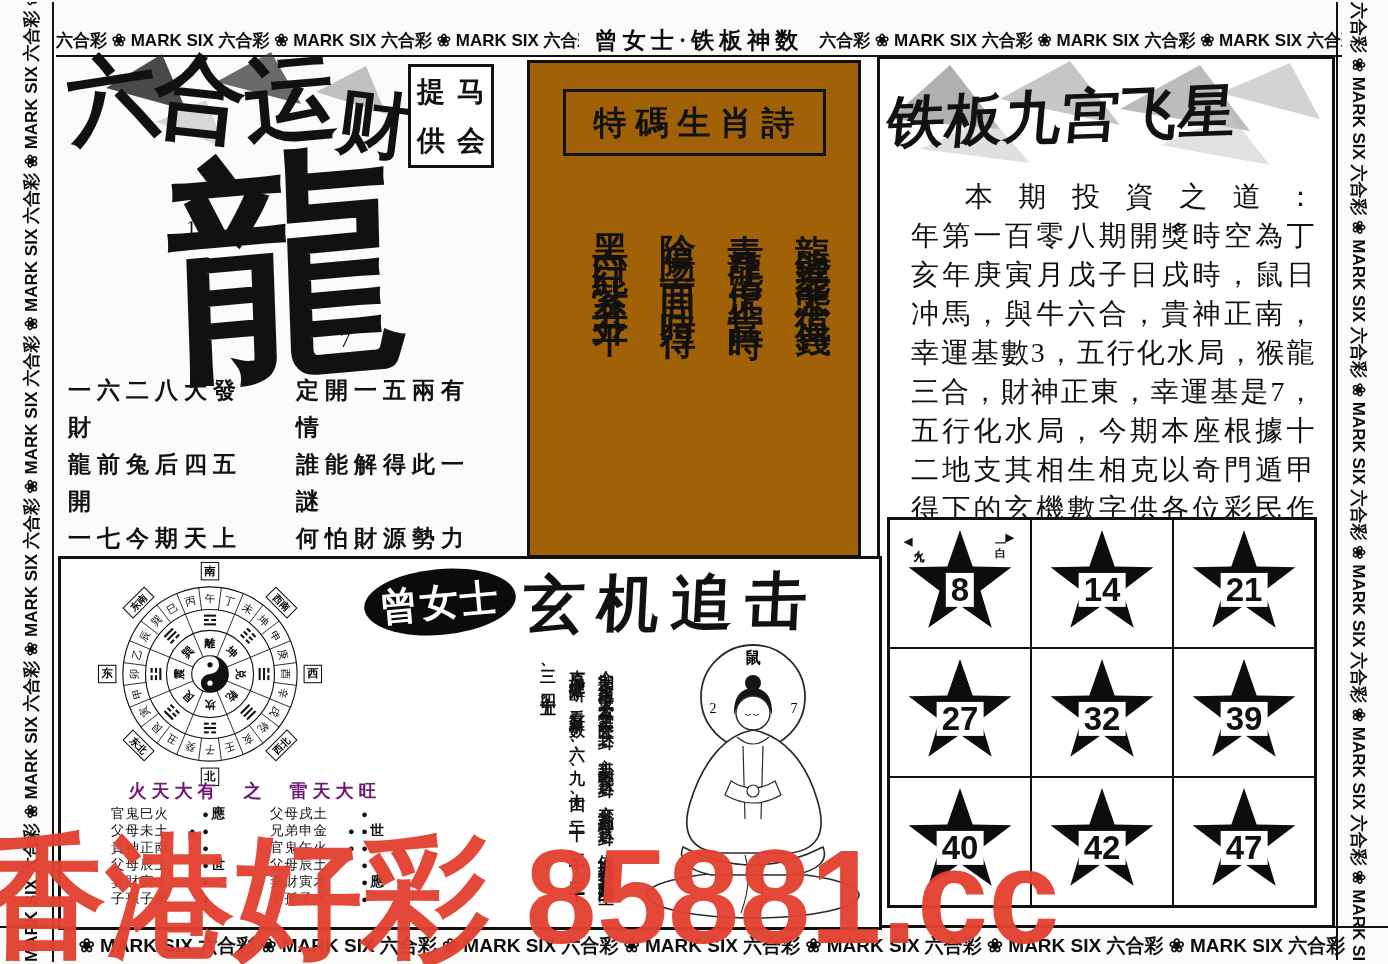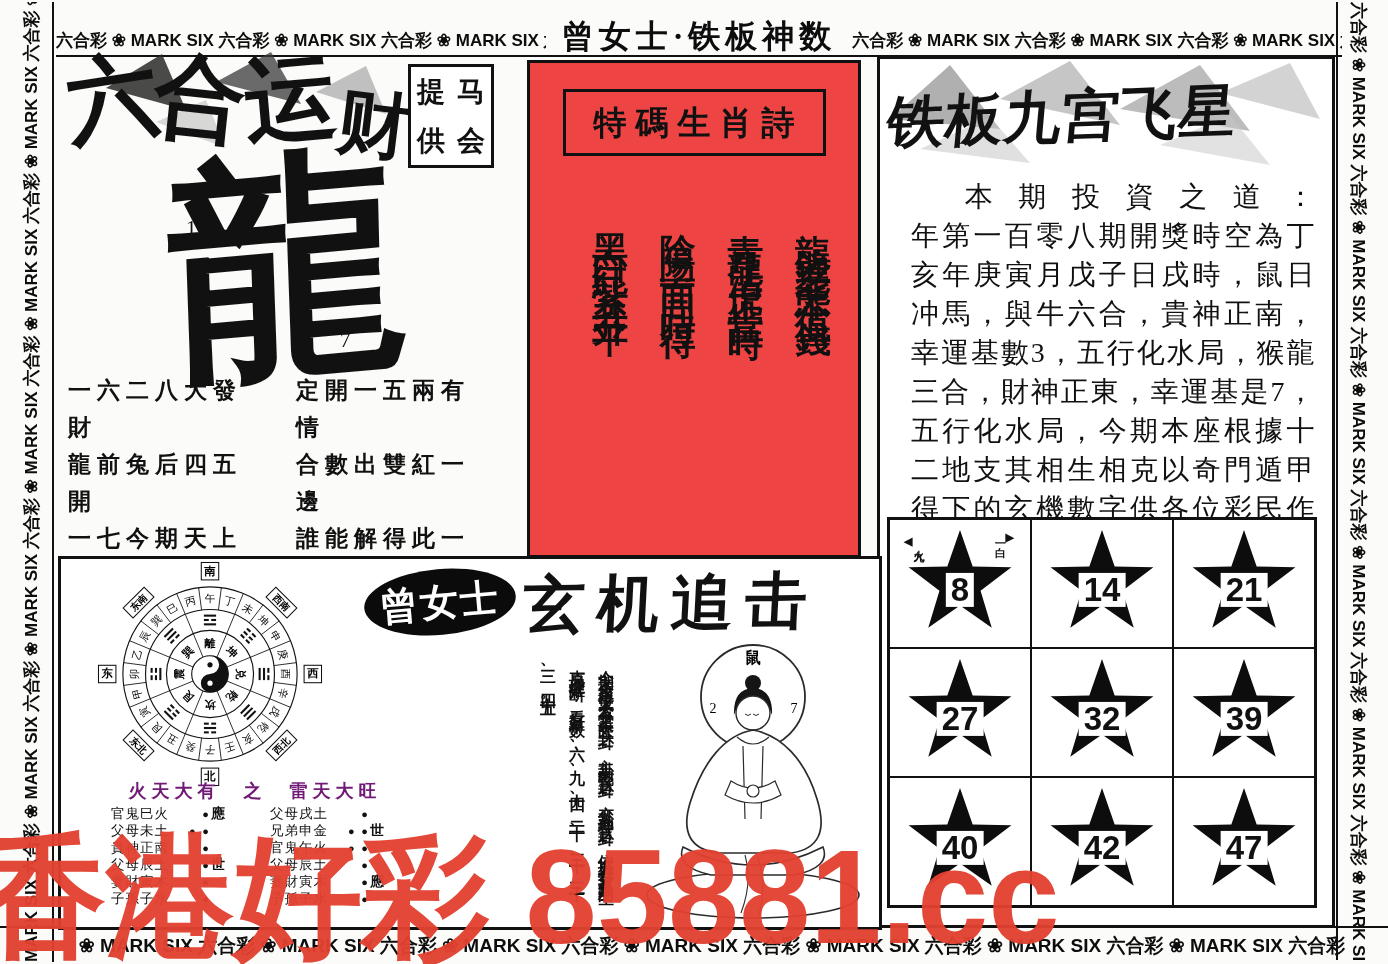--- a/index.html
+++ b/index.html
@@ -5,21 +5,21 @@
   html,body{margin:0;padding:0;background:#e9e9e9;}
   .page{position:relative;width:1388px;height:964px;background:#fbfbf9;overflow:hidden;
         font-family:"Liberation Serif",serif;color:#111;}
   
   .strip{position:absolute;font-family:"Liberation Sans",sans-serif;font-weight:700;
          font-size:17px;white-space:nowrap;color:#0d0d0d;}
   .strip-top{left:56px;right:46px;top:8px;height:44px;display:flex;align-items:flex-end;
              gap:16px;border-bottom:2px solid #111;padding-bottom:3px;overflow:hidden;}
   .strip-top .pat{flex:1 1 0;overflow:hidden;}
   .strip-top .pat.r{text-align:right;}
-  .page-title{flex:0 0 auto;font-family:"Liberation Serif",serif;font-size:32px;
+  .page-title{flex:0 0 auto;font-family:"Liberation Serif",serif;font-size:23px;
               font-weight:700;letter-spacing:5px;line-height:1;}
   .strip-bottom{left:0;right:0;bottom:0;height:36px;border-top:2px solid #111;
                 display:flex;align-items:center;justify-content:center;overflow:hidden;font-size:19px;padding-left:36px;}
   .strip-left{left:10px;top:962px;width:960px;height:42px;transform-origin:0 0;
               transform:rotate(-90deg);border-bottom:2px solid #111;display:flex;align-items:center;overflow:hidden;}
   .strip-right{left:1380px;top:2px;width:958px;height:42px;transform-origin:0 0;
                transform:rotate(90deg);border-bottom:2px solid #111;display:flex;align-items:center;overflow:hidden;}
   
   .fortune-title{position:absolute;left:66px;top:52px;width:350px;height:130px;}
   .fortune-title svg{position:absolute;left:0;top:0;}
@@ -28,21 +28,21 @@
   .stamp{position:absolute;left:408px;top:64px;width:80px;height:98px;border:3px solid #111;
          display:grid;grid-template-columns:1fr 1fr;place-items:center;font-size:28px;font-weight:700;background:#fff;}
   .dragon{position:absolute;left:168px;top:150px;font-size:238px;line-height:1;font-weight:900;
           transform:rotate(-5deg) skewX(-3deg);}
   .dragon-mark{position:absolute;font-family:"Liberation Serif",serif;font-size:21px;font-weight:400;}
   .verses{position:absolute;left:68px;top:372px;width:430px;display:grid;
           grid-template-columns:1fr 1fr;column-gap:26px;font-size:23px;font-weight:700;
           letter-spacing:6px;line-height:37px;}
   .verse-footer{position:absolute;left:128px;top:514px;font-size:27px;font-weight:700;letter-spacing:11px;}
   
-  .poem-box{position:absolute;left:527px;top:60px;width:328px;height:492px;border:3px solid #111;background:#ef4444;}
+  .poem-box{position:absolute;left:527px;top:60px;width:328px;height:492px;border:3px solid #111;background:#a16207;}
   .poem-head{margin:26px auto 0;width:248px;border:3px solid #111;text-align:center;
              font-family:"Liberation Sans",sans-serif;font-size:33px;font-weight:700;
              letter-spacing:9px;padding:9px 0 7px 9px;}
   .poem-cols{position:absolute;left:0;right:0;top:124px;bottom:10px;writing-mode:vertical-rl;
              padding:18px 26px;}
   .poem-col{font-size:36px;font-weight:700;letter-spacing:15px;margin-left:28px;line-height:1.1;}
   
   .palace-box{position:absolute;left:877px;top:56px;width:452px;height:866px;border:3px solid #111;background:#fff;}
   .palace-head{position:relative;height:112px;overflow:hidden;}
   .palace-head .t{position:absolute;left:8px;top:20px;font-family:"Liberation Sans",sans-serif;
@@ -130,21 +130,20 @@
 
   <div class="verses">
     <div>
         <div>一六二八大發財</div>
         <div>龍前兔后四五開</div>
         <div>一七今期天上走</div>
         <div>如雲似水看計數</div>
       </div>
     <div>
         <div>定開一五兩有情</div>
-        <div>合數出雙紅一邊</div>
         <div>誰能解得此一謎</div>
         <div>何怕財源勢力低</div>
       </div>
   </div>
 
   <div class="poem-box">
     <div class="poem-head">特碼生肖詩</div>
     <div class="poem-cols">
         <div class="poem-col">龍鐘老態不值錢</div>
         <div class="poem-col">青龍活虎正當時</div>

